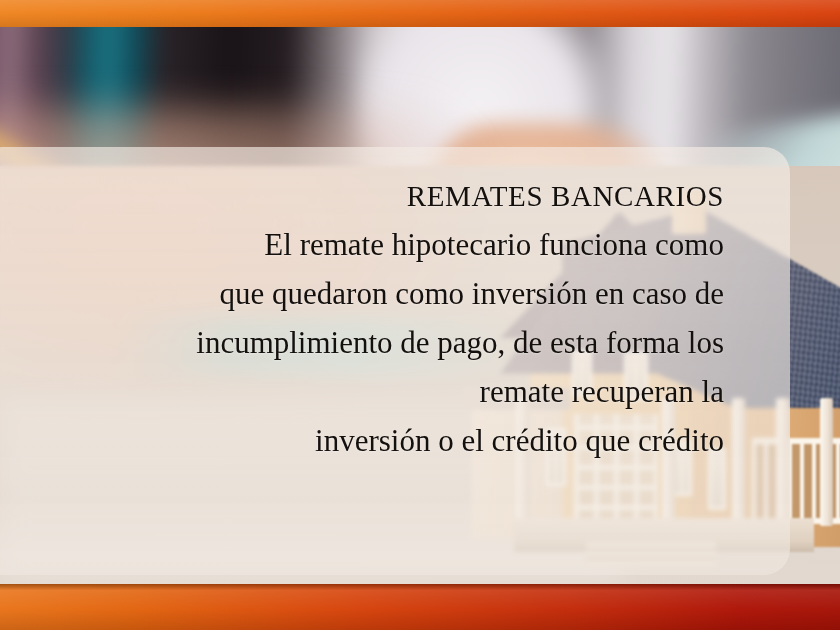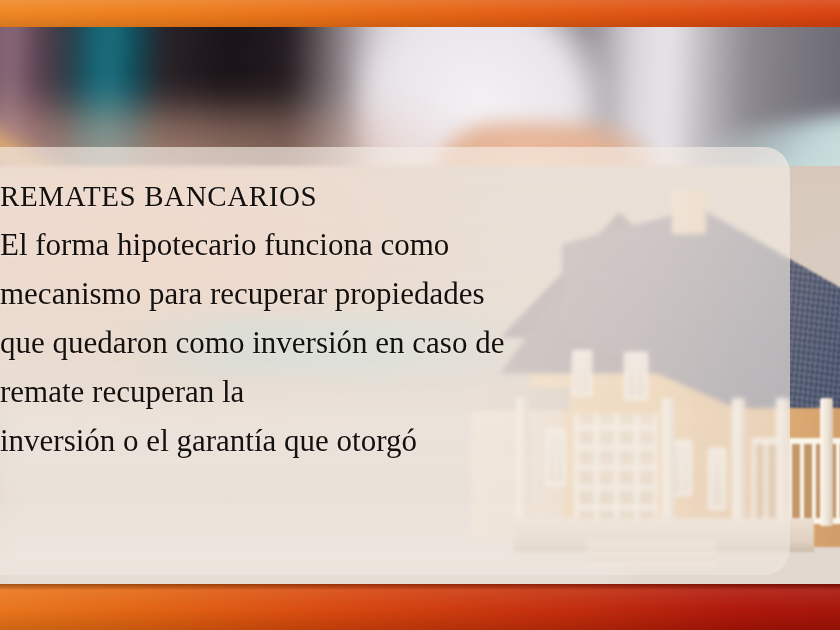--- a/index.html
+++ b/index.html
@@ -250,21 +250,21 @@
     z-index: 20;
   }
 
   
   #caption {
     position: absolute;
     left: 0;
     top: 182px;
     width: 724px;
     z-index: 30;
-    text-align: left;
+    text-align: right;
     color: #14100e;
     text-shadow: 0 1px 2px rgba(255,255,255,.35);
   }
   #caption .title {
     font-size: 29px;
     letter-spacing: .6px;
     line-height: 1.0;
     margin-bottom: 9px;
   }
   #caption .line {
@@ -331,25 +331,25 @@
 
       <div class="h-porch-floor"></div>
       <div class="h-steps"></div>
     </div>
   </div>
 
   <div id="panel"></div>
 
   <div id="caption">
     <div class="title">REMATES BANCARIOS</div>
-    <div class="line">El forma hipotecario funciona como</div>
-    <div class="line">mecanismo para recuperar propiedades</div>
+    <div class="line">El remate hipotecario funciona como</div>
     <div class="line">que quedaron como inversión en caso de</div>
+    <div class="line">incumplimiento de pago, de esta forma los</div>
     <div class="line">remate recuperan la</div>
-    <div class="line">inversión o el garantía que otorgó</div>
+    <div class="line">inversión o el crédito que crédito</div>
   </div>
 
   <div class="bar bar-top">
     <div class="sheen"></div>
   </div>
   <div class="bar bar-bottom">
     <div class="sheen"></div>
   </div>
 
 </div>

